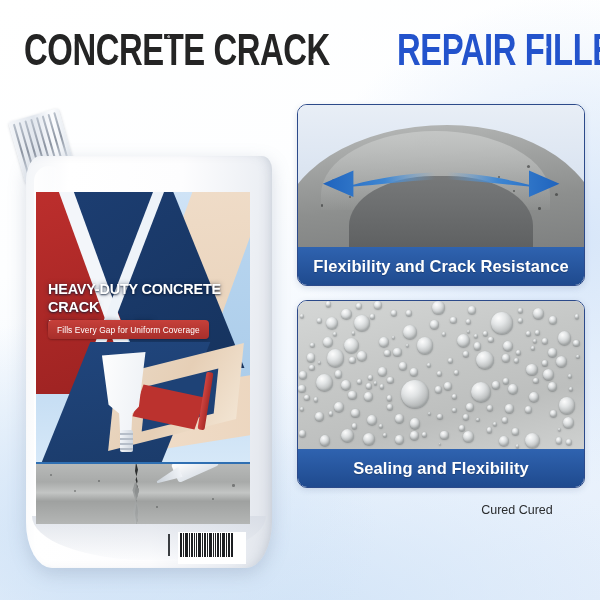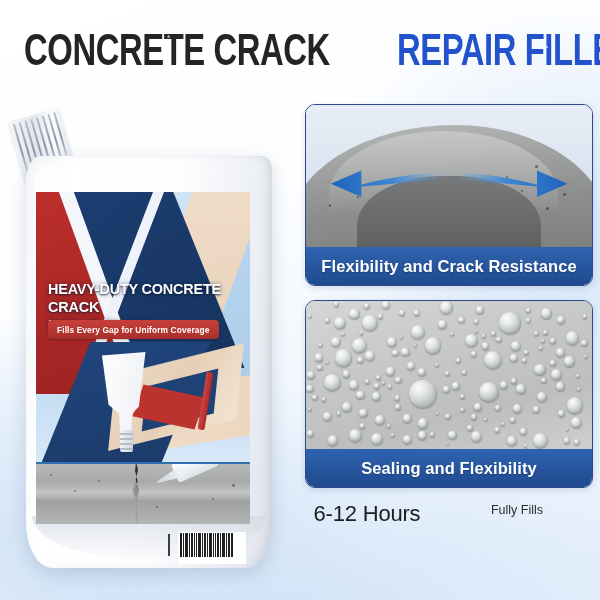--- a/index.html
+++ b/index.html
@@ -127,21 +127,21 @@
   }
   .lbl-title .l1{display:block;font-size:15.5px;transform:scaleX(.93);transform-origin:left;letter-spacing:-0.2px;}
   .lbl-title .l2{display:block;font-size:15.5px;transform:scaleX(.93);transform-origin:left;letter-spacing:-0.2px;}
 
   .lbl-banner{
     position:absolute;left:12px;top:128px;height:19px;
     background:linear-gradient(180deg,#c6403a,#a82f2b);
     border-radius:4px;display:flex;align-items:center;padding:0 9px;
     box-shadow:0 1px 2px rgba(0,0,0,.25);
   }
-  .lbl-banner span{color:#fff;font-size:8.4px;font-weight:bold;letter-spacing:.1px;white-space:nowrap;}
+  .lbl-banner span{color:#fff;font-size:8.4px;font-weight:normal;letter-spacing:.1px;white-space:nowrap;}
 
   
   .illus{position:absolute;left:62px;top:150px;width:152px;height:120px;overflow:hidden;}
   .illus-plane{
     position:absolute;left:14px;top:18px;width:128px;height:74px;
     background:linear-gradient(120deg,#e9d7c2 0%,#e6cfb6 48%,#f2e4d2 100%);
     transform:skewY(-14deg) skewX(-6deg);
   }
   .illus-navy{
     position:absolute;left:46px;top:36px;width:72px;height:44px;
@@ -209,21 +209,21 @@
 
   .barcode{
     position:absolute;left:168px;top:420px;width:64px;height:30px;background:#fff;
     display:flex;align-items:flex-start;gap:1px;padding:1px 2px;overflow:hidden;
   }
   .barcode i{display:block;background:#1d1f22;height:24px;}
   .barcode-sep{position:absolute;left:158px;top:422px;width:1.6px;height:22px;background:#3a3d41;}
 
   
   .panel{
-    position:absolute;left:305px;width:286px;
+    position:absolute;left:297px;width:286px;
     border:1.6px solid #2c4a8a;border-radius:10px;overflow:hidden;
     background:#fff;box-shadow:0 2px 6px rgba(70,95,140,.18);
   }
   #panel1{top:104px;height:180px;}
   #panel2{top:300px;height:186px;}
   .panel-img{position:absolute;left:0;right:0;top:0;bottom:38px;overflow:hidden;}
   .cap{
     position:absolute;left:0;right:0;bottom:0;height:38px;
     background:linear-gradient(180deg,#2f63b0,#1f4a8e);
     display:flex;align-items:center;justify-content:center;
@@ -572,20 +572,19 @@
         <div class="drop" style="left: 53.4958px; top: 107.896px; height: 8.6076px; width: 8.6076px;"></div>
         <div class="drop" style="left: 64.6401px; top: 131.68px; height: 12.519px; width: 12.519px;"></div>
       </div>
     <div class="cap">
       <span>Sealing and Flexibility</span>
     </div>
   </div>
 
   <div class="stats">
     <div class="stat">
-      <span class="big">6-12 Hours</span>
     </div>
     <div class="stat">
-      <span class="sub">Fully Fills</span>
+      <span class="sub">Cured Cured</span>
     </div>
   </div>
 
 </div>
 
 </body></html>

